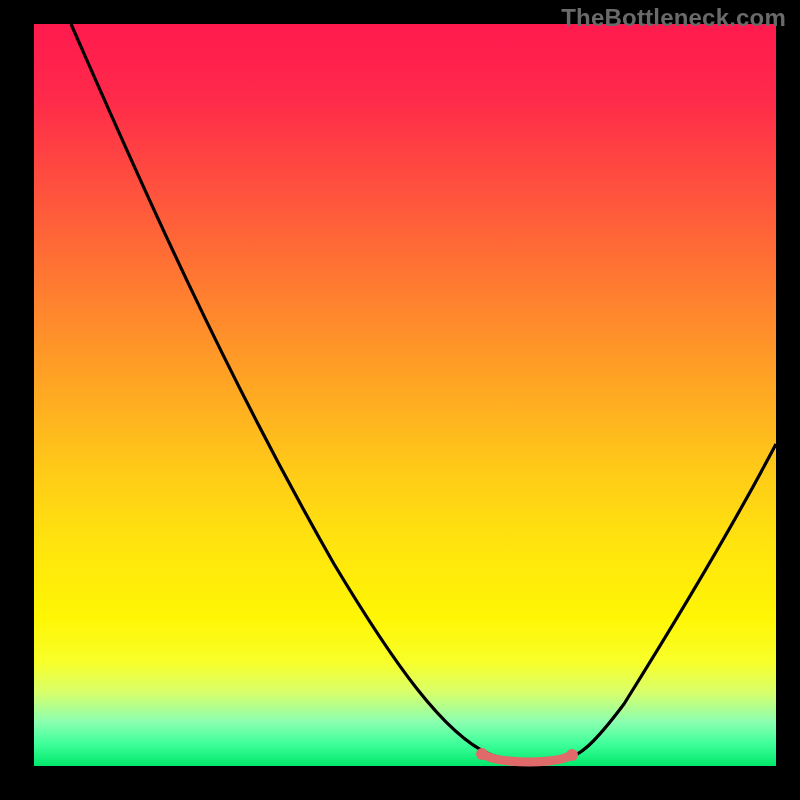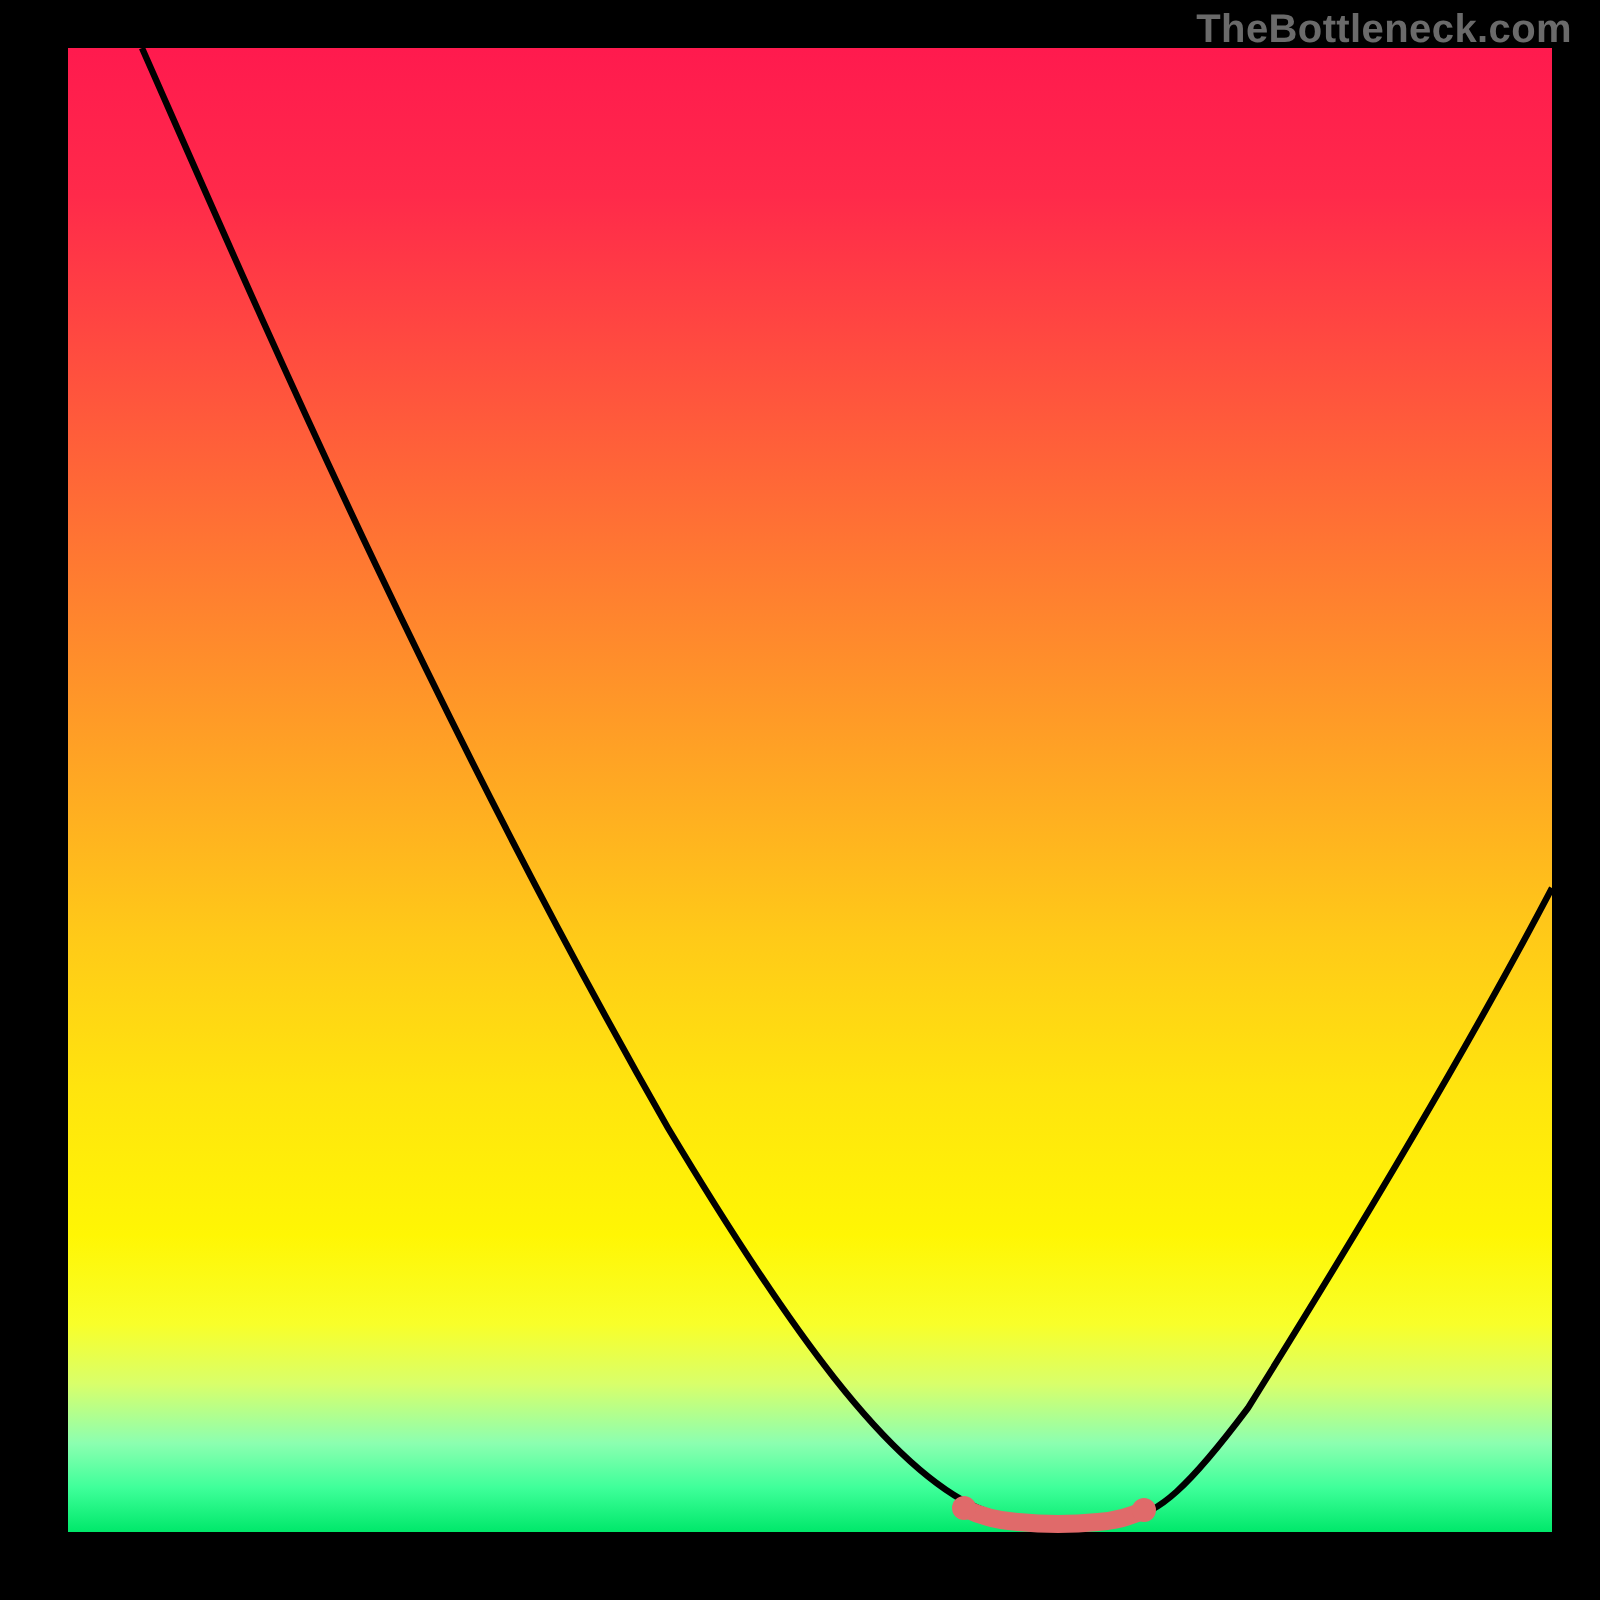--- a/index.html
+++ b/index.html
@@ -49,21 +49,21 @@
     top: 0;
     width: 742px;
     height: 742px;
     overflow: visible;
   }
   .watermark {
     position: absolute;
     top: 4px;
     right: 14px;
     color: #6a6a6a;
-    font-size: 20px;
+    font-size: 24px;
     font-weight: 600;
     letter-spacing: 0.2px;
   }
 </style>
 </head>
 <body>
 
 <div class="frame">
   <div class="gradient"></div>
 

